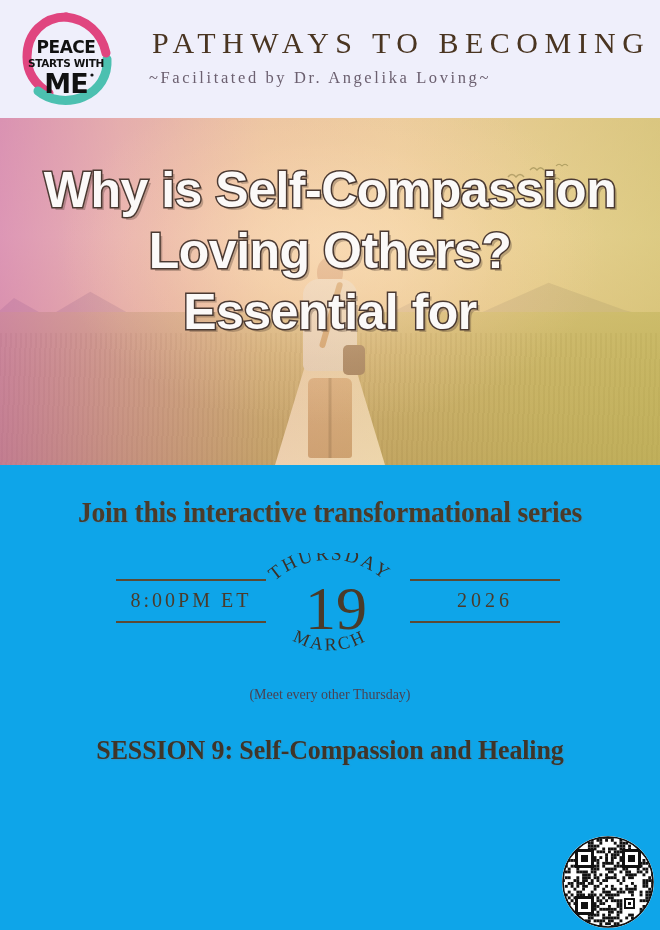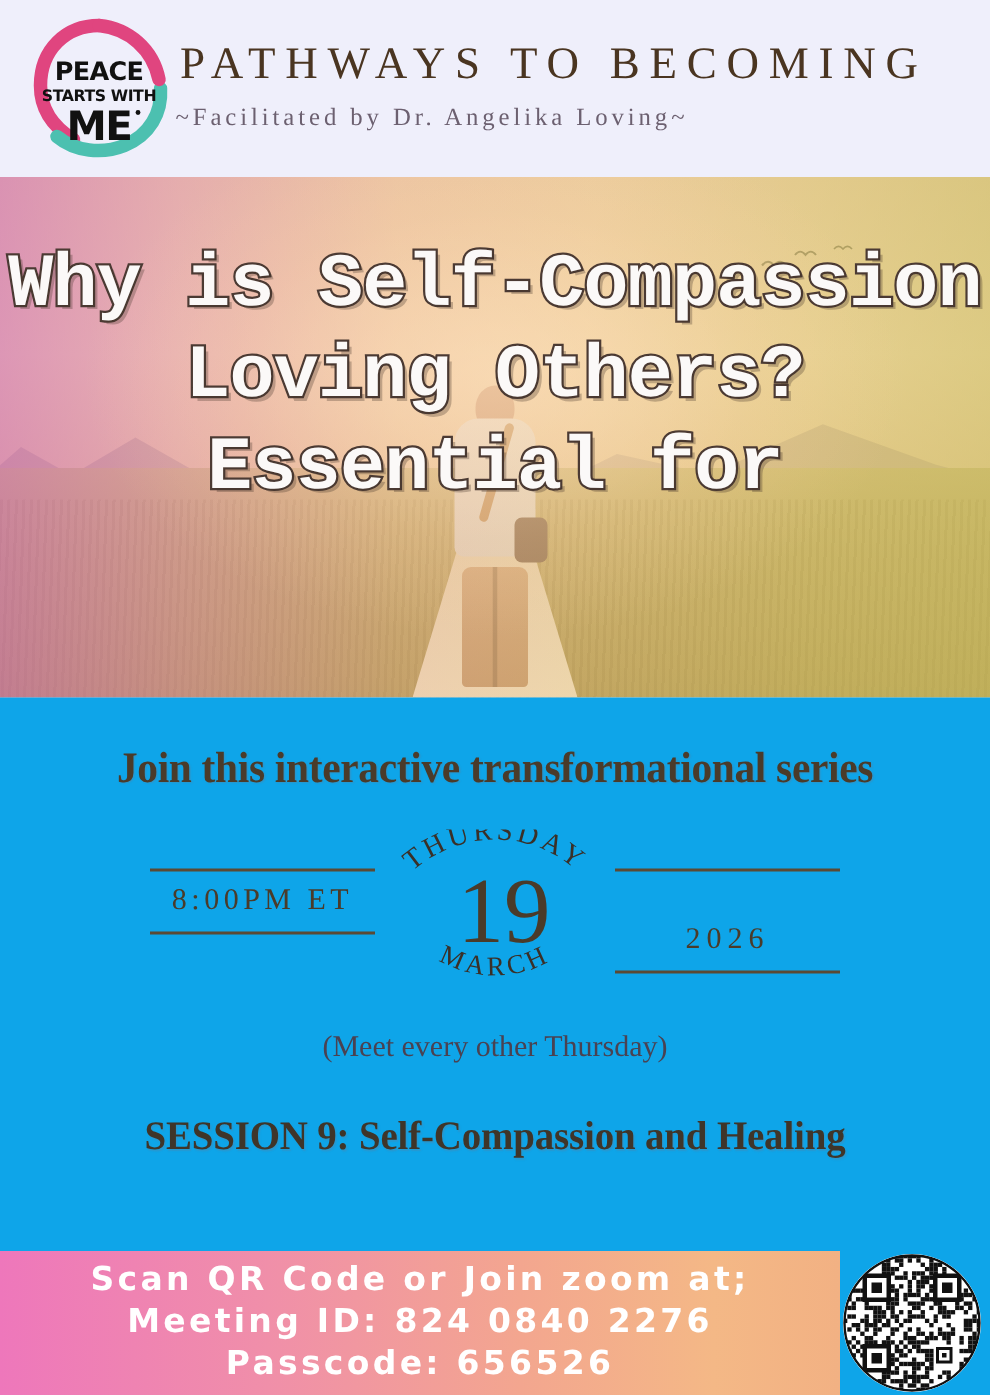--- a/index.html
+++ b/index.html
@@ -6,21 +6,21 @@
   html,body { width:660px; height:930px; }
   body {
     background:#efeffb;
     font-family:"Liberation Serif", serif;
     overflow:hidden;
     position:relative;
   }
   .flyer { width:660px; height:930px; position:relative; background:#efeffb; display:flex; flex-direction:column; }
 
   
-  .header { height:118px; position:relative; display:flex; align-items:center; padding-left:18px; flex:0 0 118px; }
+  .header { height:118px; position:relative; display:flex; align-items:center; padding-left:18px; flex:0 0 118px;gap:32px; }
   .logo { width:96px; height:96px; position:relative; flex:0 0 96px; }
   .logo svg { display:block; width:96px; height:96px; }
   .header-text { flex:1; text-align:left; padding-right:30px; margin-top:-4px; }
   .brand-title {
     font-family:"Liberation Serif", serif;
     font-size:30px;
     letter-spacing:6.5px;
     color:#4a3521;
     font-weight:400;
     line-height:1.15;
@@ -81,21 +81,21 @@
       rgba(246,186,150,0.34) 40%,
       rgba(248,208,130,0.30) 60%,
       rgba(222,204,104,0.44) 82%,
       rgba(208,196,96,0.56) 100%);
     mix-blend-mode:normal; }
   .hero-glow { position:absolute; inset:0;
      background:radial-gradient(ellipse 58% 70% at 50% 38%, rgba(255,226,190,0.55) 0%, rgba(255,216,170,0.18) 45%, rgba(255,255,255,0) 72%); }
   .hero-title {
     position:absolute; left:0; right:0; top:42px;
     text-align:center;
-    font-family:Liberation Mono, monospace;
+    font-family:Liberation Sans, sans-serif;
     font-weight:700;
     font-size:50px;
     line-height:1.22;
     color:#fbf9f8;
     letter-spacing:-0.5px;
     -webkit-text-stroke:3px #4b3a33;
     paint-order:stroke fill;
     text-shadow:3px 3px 0 rgba(70,52,44,.30);
   }
   .hero-title .l { display:block; }
@@ -117,38 +117,38 @@
   
   .date-block { margin-top:24px; height:120px; position:relative; }
   .date-inner { width:460px; margin:0 auto; position:relative; height:120px; }
   .side { position:absolute; top:26px; width:150px; text-align:center; }
   .side .rule { height:2px; background:#5b4a34; }
   .side .txt {
     font-family:"Liberation Serif", serif;
     font-size:20px; letter-spacing:3px; color:#4a3b2a;
     padding:8px 0 9px;
   }
-  .side-left { left:0; }
+  .side-left { left:16px; }
   .side-right { right:0; }
-  .side-right .txt { letter-spacing:4px;margin-top:26px; }
+  .side-right .txt { letter-spacing:4px; }
 
   .day-wrap { position:absolute; left:50%; transform:translateX(-50%); top:0; width:190px; height:120px; }
   .day-num {
     position:absolute; left:12px; right:0; top:24px; text-align:center;
     font-family:"Liberation Serif", serif;
     font-size:62px; font-weight:400; color:#4a3b2a; line-height:1;
   }
   .arc { position:absolute; left:0; top:0; width:190px; height:120px; }
   .arc text { font-family:"Liberation Serif", serif; font-size:19px; fill:#3a3028; letter-spacing:2.4px; }
   .arc-bot text { font-size:18px; letter-spacing:2.6px; }
 
   .meet-line {
     text-align:center;
     font-family:"Liberation Serif", serif;
-    font-size:20px;
+    font-size:14px;
     color:#4a4252;
     margin-top:14px;
   }
   .session-line {
     text-align:center;
     font-family:"Liberation Serif", serif;
     font-weight:700;
     font-size:27px;
     color:#3f3529;
     margin-top:32px;
@@ -274,27 +274,20 @@
         </div>
 
       </div>
     </div>
 
     <div class="meet-line">(Meet every other Thursday)</div>
     <div class="session-line">SESSION 9: Self-Compassion and Healing</div>
   </div>
 
   <div class="footer">
-    <div class="footer-bar">
-      <div class="footer-text">
-        <span>Scan QR Code or Join zoom at;</span>
-        <span>Meeting ID: 824 0840 2276</span>
-        <span>Passcode: 656526</span>
-      </div>
-    </div>
     <div class="qr-holder">
       <div class="qr">
         <svg viewBox="0 0 92 92" width="92" height="92" xmlns="http://www.w3.org/2000/svg">
           <defs>
               <clipPath id="qrclip">
                 <circle cx="46" cy="46" r="45"></circle>
               </clipPath>
             </defs>
           <g clip-path="url(#qrclip)">
             <rect width="92" height="92" fill="#fff"></rect>

